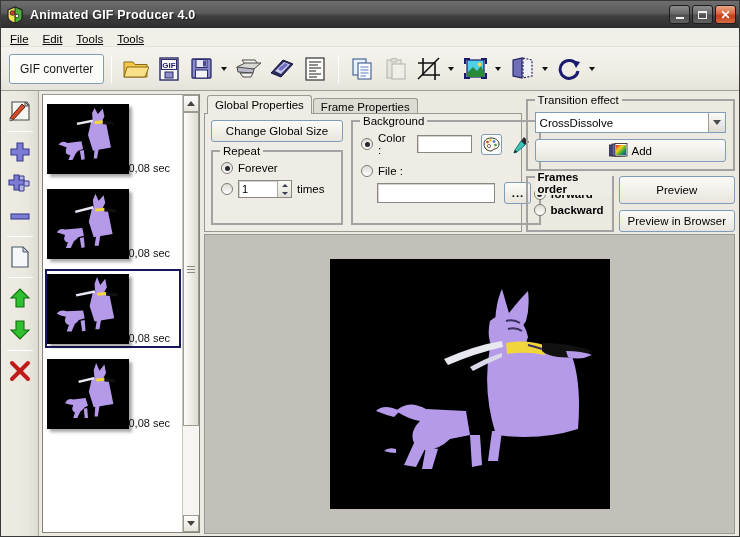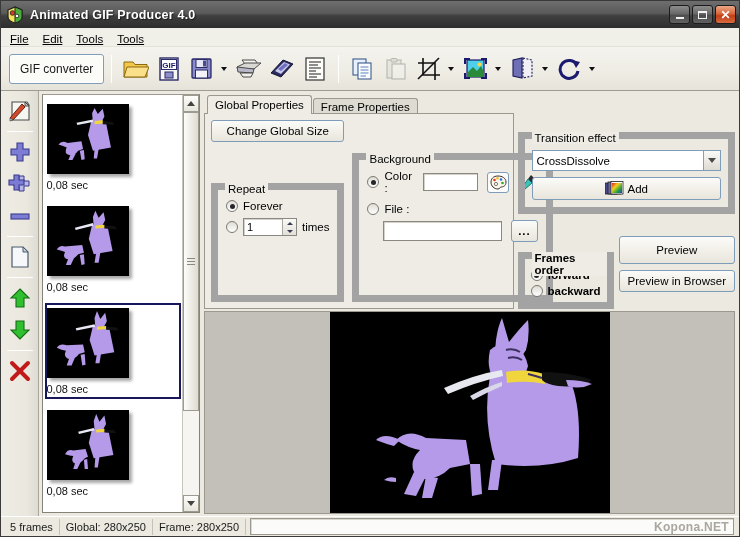--- a/index.html
+++ b/index.html
@@ -169,21 +169,21 @@
   #frames-scroll {
     flex: 1 1 auto;
     overflow: hidden;
     position: relative;
     padding-top: 4px;
   }
   .frame-item {
     width: 136px;
     margin: 0 auto 6px auto;
     padding: 3px 0 2px 0;
-    display: flex; flex-direction: column; align-items: flex-start;
+    display: flex; flex-direction: row; align-items: flex-end;
     border: 2px solid transparent;
   }
   .frame-item.selected { border-color: #17175e; }
   .thumb {
     width: 82px; height: 70px;
     background: #000;
     box-shadow: 3px 3px 3px rgba(0,0,0,.35);
     position: relative;
     overflow: hidden;
   }
@@ -261,24 +261,23 @@
     background: #eeece4;
     position: relative;
     margin-top: -1px;
     padding: 6px 6px;
     display: flex;
     gap: 8px;
   }
 
   
   .group {
-    border: 7px solid #a3a3a3;
+    border: 2px solid #a3a3a3;
     position: relative;
     padding: 10px 8px 6px 8px;
-    margin-top: 33px;
   }
   .group > .legend {
     position: absolute;
     top: -7px; left: 7px;
     background: #eeece4;
     padding: 0 3px;
     font-size: 11.5px;
     color: #000;
   }
 
@@ -885,22 +884,14 @@
             <path d="M198 86 Q206 88 212 90" stroke="#3b2f60" stroke-width="2" fill="none"></path>
 
             <path d="M66 190 Q58 188 54 192 Q60 194 66 194 Z" fill="#b49ae8"></path>
           </svg>
         </div>
       </div>
 
     </div>
   </div>
 
-  <div id="statusbar">
-    <div class="st-cell">5 frames</div>
-    <div class="st-cell">Global: 280x250</div>
-    <div class="st-cell">Frame: 280x250</div>
-    <div id="st-field">
-      <span class="watermark">Kopona.NET</span>
-    </div>
-  </div>
 
 </div>
 
 </body></html>

